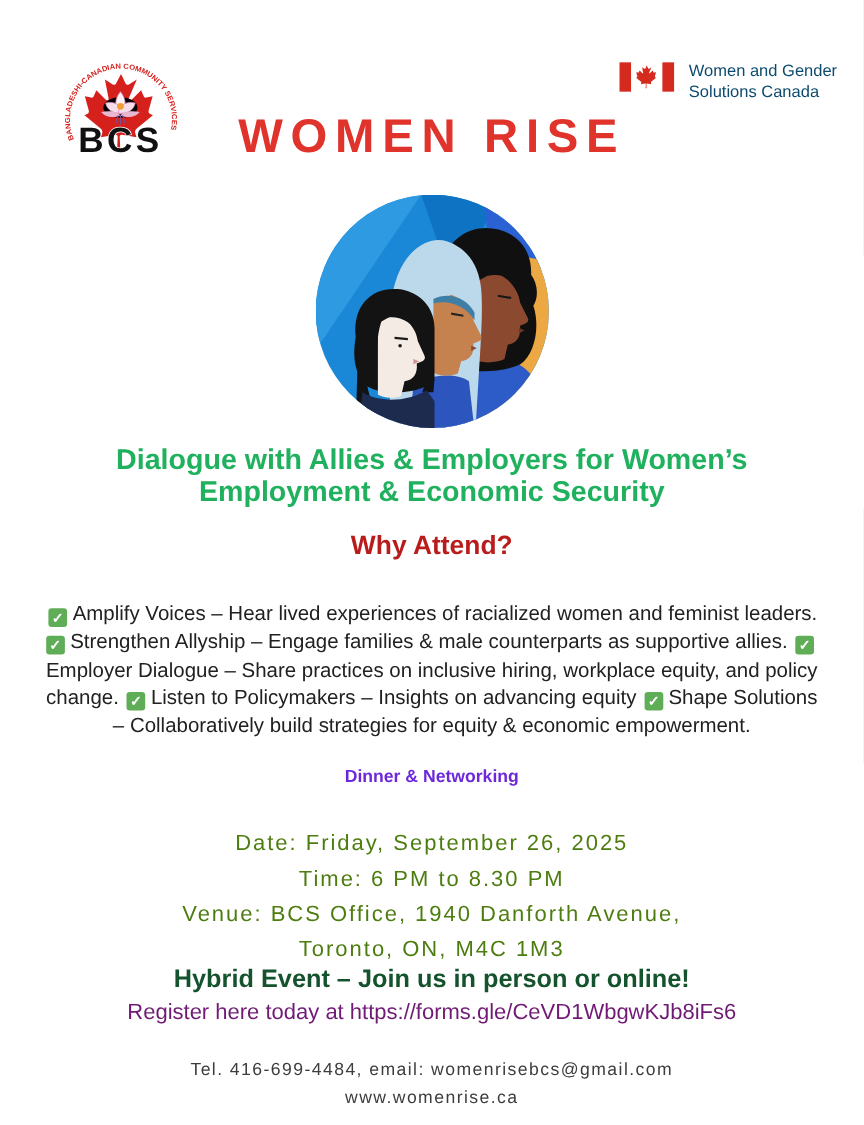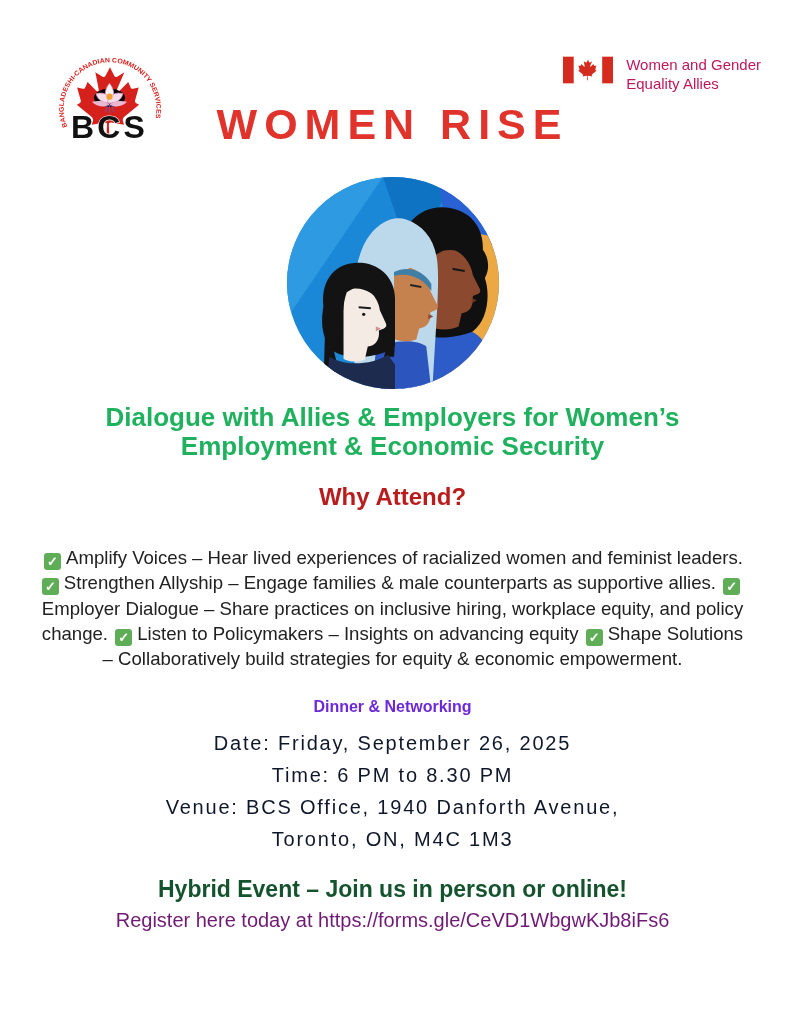--- a/index.html
+++ b/index.html
@@ -6,21 +6,21 @@
   .page{
     position:relative;width:785px;height:1023px;background:#ffffff;
     margin:0 auto;overflow:hidden;
     font-family:"Liberation Sans",sans-serif;color:#212121;
   }
   .abs{position:absolute;left:0;right:0;text-align:center;}
 
   
   .bcs-logo{position:absolute;left:50px;top:40px;width:120px;height:100px;}
   .wge-logo{position:absolute;right:24px;top:54px;display:flex;align-items:flex-start;gap:13px;}
-  .wge-text{font-size:15px;line-height:1.25;color:#be185d;text-align:left;padding-top:2px;}
+  .wge-text{font-size:15px;line-height:1.25;color:#0c4a6e;text-align:left;padding-top:2px;}
 
   
   .title{top:100px;font-size:43px;font-weight:800;letter-spacing:7px;color:#e0332b;}
 
   
   .hero{position:absolute;top:177px;left:50%;transform:translateX(-50%);width:212px;height:212px;}
 
   
   .subtitle{top:403px;font-size:26px;font-weight:700;line-height:1.13;color:#1fb15e;}
   .subtitle .inner{display:inline-block;width:680px;}
@@ -30,21 +30,21 @@
   .why-text{top:545px;font-size:18.6px;line-height:1.36;color:#212121;}
   .why-text .inner{display:inline-block;width:706px;}
   .check{
     display:inline-block;width:17px;height:17px;border-radius:3px;
     background:#5fad56;color:#ffffff;font-size:13px;font-weight:700;
     line-height:17px;text-align:center;vertical-align:-2px;margin:0 5px 0 2px;
   }
 
   .dinner{top:698px;font-size:16px;font-weight:700;color:#6d28d9;}
 
-  .details{top:727px;font-size:20px;line-height:1.6;letter-spacing:1.8px;color:#0f172a;}
+  .details{top:751px;font-size:20px;line-height:1.6;letter-spacing:1.8px;color:#4d7c0f;}
 
   .hybrid{top:876px;font-size:23px;font-weight:700;color:#14532d;}
   .register{top:909px;font-size:20px;color:#701a75;}
 
   .footer{top:960px;font-size:16px;line-height:1.65;letter-spacing:1.3px;color:#3d3d3d;}
 </style>
 </head>
 <body>
 
 <div class="page">
@@ -80,21 +80,21 @@
     <svg width="50" height="32" viewBox="0 0 60 38">
       <rect x="0" y="3" width="13" height="32" fill="#d52b1e"></rect>
       <rect x="13" y="3" width="34" height="32" fill="#ffffff"></rect>
       <rect x="47" y="3" width="13" height="32" fill="#d52b1e"></rect>
       <g transform="translate(17.5,5) scale(1.05)">
         <path fill="#d52b1e" d="M11.9 1.5l-1.5 2.9c-.2.4-.6.5-1 .3L7 3.2l1.1 5.6c.2.9-.4 1-.9.5L4.4 6.5l-.8 1.8c-.1.3-.4.5-.8.4L.9 8.3l1.2 4.3c.1.5 0 .8-.4 1l-.9.5 4.9 4c.4.3.6.8.5 1.3l-.4 1.4 4.3-.8c.5-.1.8.2.8.6l-.2 4.4h1l-.2-4.4c0-.4.3-.7.8-.6l4.3.8-.4-1.4c-.1-.5.1-1 .5-1.3l4.9-4-.9-.5c-.4-.2-.5-.5-.4-1l1.2-4.3-1.9.4c-.4.1-.7-.1-.8-.4l-.8-1.8-2.8 2.8c-.5.5-1.1.4-.9-.5L16.7 3.2l-2.4 1.5c-.4.2-.8.1-1-.3z"></path>
       </g>
     </svg>
     <div class="wge-text">
       <div>Women and Gender</div>
-      <div>Equality Allies</div>
+      <div>Solutions Canada</div>
     </div>
   </div>
 
   <div class="abs title">WOMEN RISE</div>
 
   <div class="hero">
     <svg width="212" height="212" viewBox="0 0 210 210">
       <defs>
           <clipPath id="circ">
             <circle cx="105" cy="105" r="105"></circle>
@@ -148,14 +148,18 @@
   <div class="abs details">
     <div>Date: Friday, September 26, 2025</div>
     <div>Time: 6 PM to 8.30 PM</div>
     <div>Venue: BCS Office, 1940 Danforth Avenue,</div>
     <div>Toronto, ON, M4C 1M3</div>
   </div>
 
   <div class="abs hybrid">Hybrid Event – Join us in person or online!</div>
   <div class="abs register">Register here today at https://forms.gle/CeVD1WbgwKJb8iFs6</div>
 
+  <div class="abs footer">
+    <div>Tel. 416-699-4484, email: womenrisebcs@gmail.com</div>
+    <div>www.womenrise.ca</div>
+  </div>
 
 </div>
 
 </body></html>

